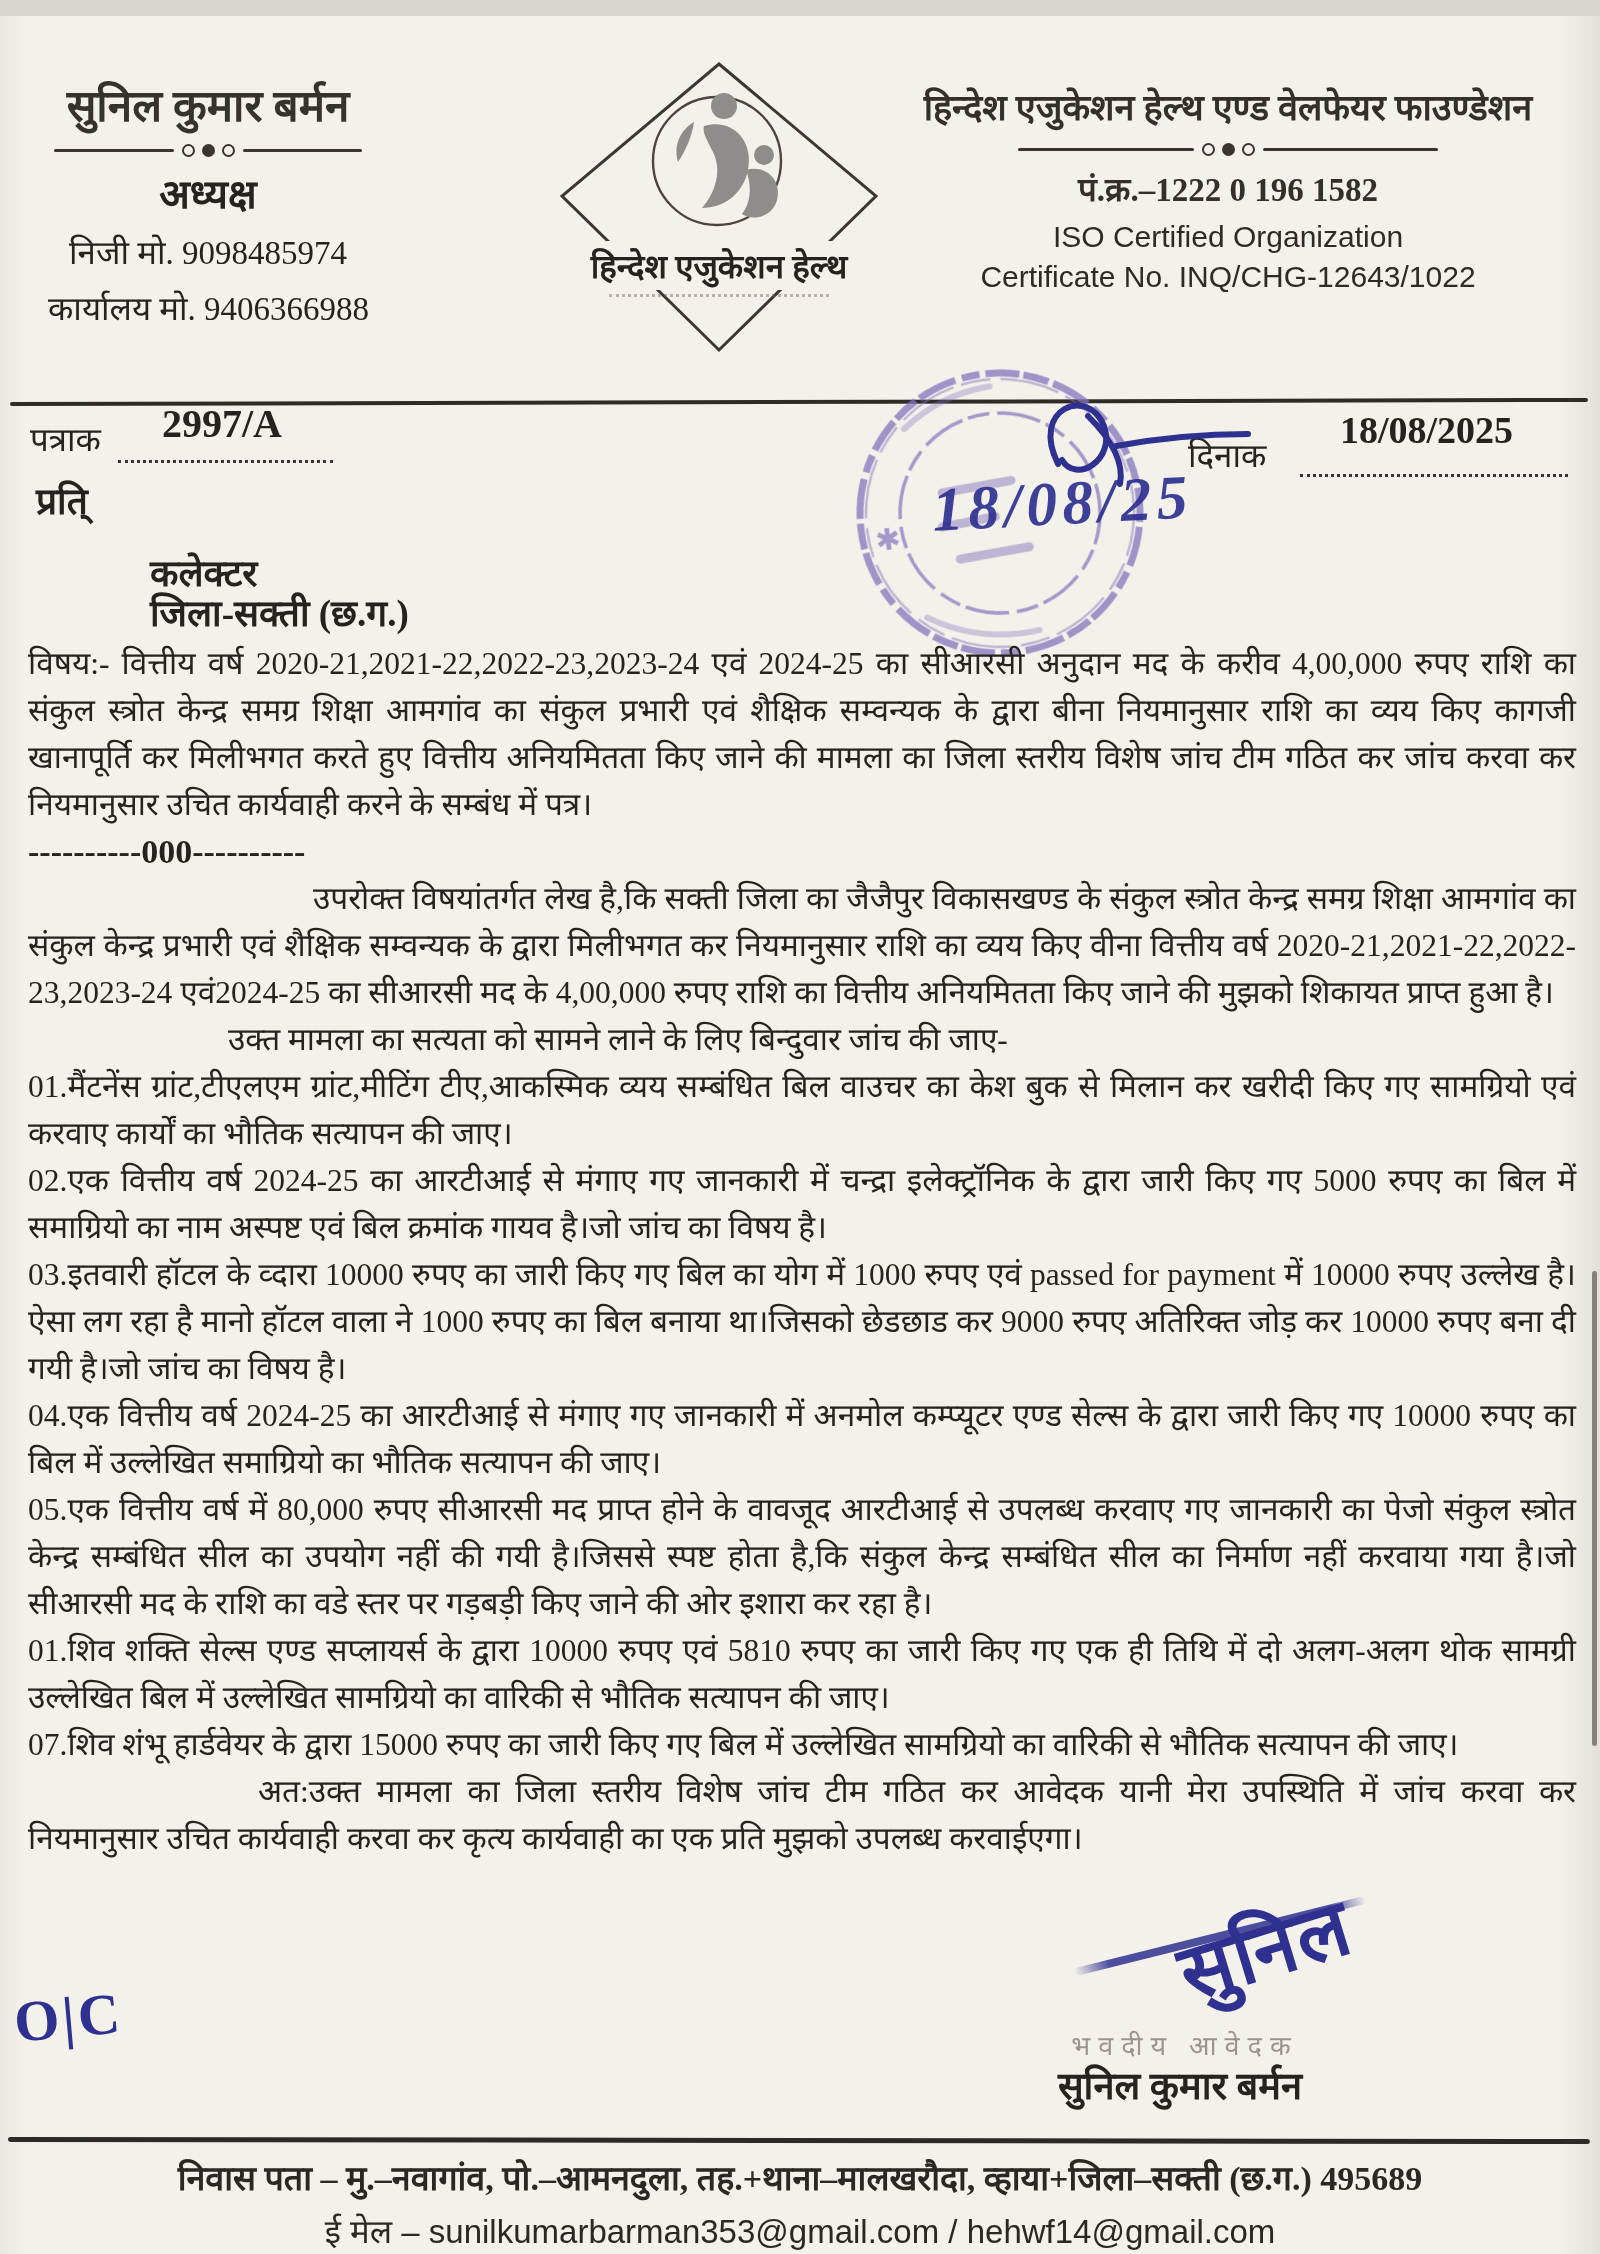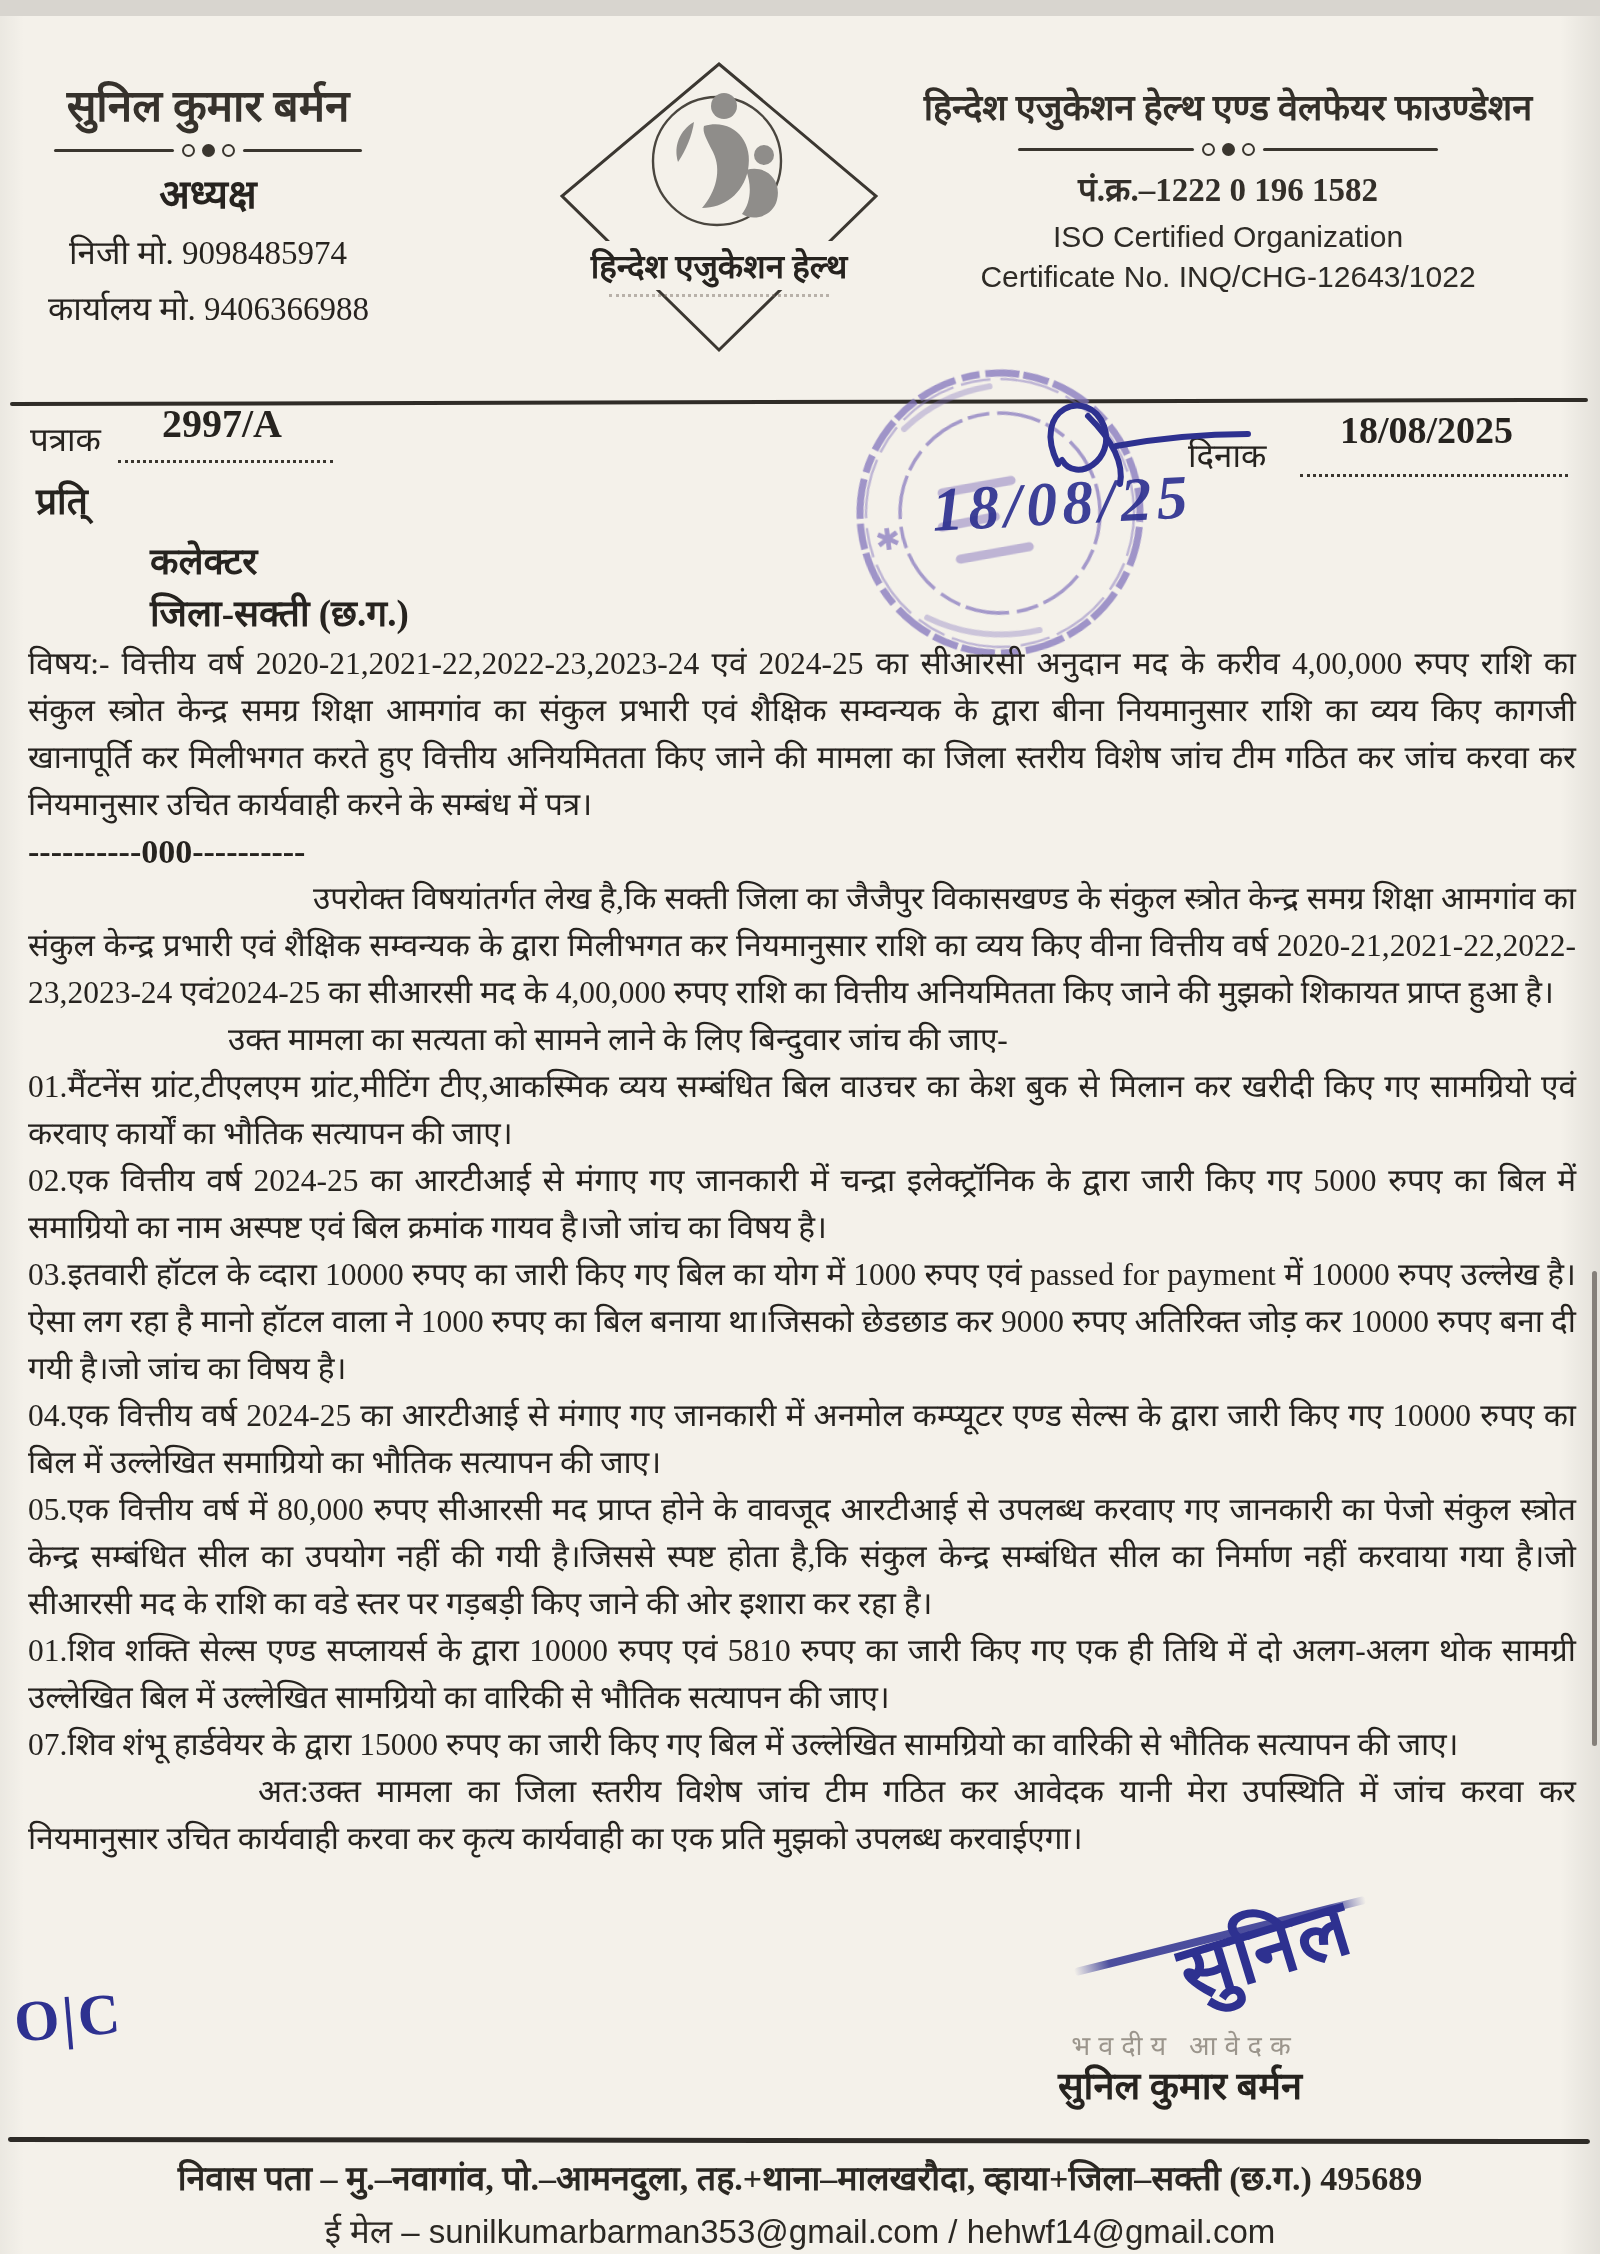--- a/index.html
+++ b/index.html
@@ -149,21 +149,21 @@
   <svg class="abs pen-scribble" viewBox="0 0 540 300">
     <g stroke="#2e3190" stroke-width="6" fill="none" stroke-linecap="round">
       <path d="M178 96 C150 40 208 18 224 58 C236 92 196 116 182 92"></path>
       <path d="M208 48 C232 72 244 96 240 116"></path>
       <path d="M236 78 C280 70 330 66 368 66"></path>
     </g>
   </svg>
   <div class="abs pen-date">18/08/25</div>
 
   <div class="abs to-label" style="left:36px;top:458px;">प्रति्</div>
-  <div class="abs rcpt" style="left:150px;top:518px;">कलेक्टर</div>
+  <div class="abs rcpt" style="left:150px;top:530px;">कलेक्टर</div>
   <div class="abs rcpt" style="left:150px;top:570px;">जिला-सक्ती (छ.ग.)</div>
 
   <div class="abs content">
     <p class="subject">विषय:- वित्तीय वर्ष 2020-21,2021-22,2022-23,2023-24 एवं 2024-25 का सीआरसी अनुदान मद के करीव 4,00,000 रुपए राशि का संकुल स्त्रोत केन्द्र समग्र शिक्षा आमगांव का संकुल प्रभारी एवं शैक्षिक सम्वन्यक के द्वारा बीना नियमानुसार राशि का व्यय किए कागजी खानापूर्ति कर मिलीभगत करते हुए वित्तीय अनियमितता किए जाने की मामला का जिला स्तरीय विशेष जांच टीम गठित कर जांच करवा कर नियमानुसार उचित कार्यवाही करने के सम्बंध में पत्र।</p>
     <p class="separator">----------000----------</p>
     <p class="para1">उपरोक्त विषयांतर्गत लेख है,कि सक्ती जिला का जैजैपुर विकासखण्ड के संकुल स्त्रोत केन्द्र समग्र शिक्षा आमगांव का संकुल केन्द्र प्रभारी एवं शैक्षिक सम्वन्यक के द्वारा मिलीभगत कर नियमानुसार राशि का व्यय किए वीना वित्तीय वर्ष 2020-21,2021-22,2022-23,2023-24 एवं2024-25 का सीआरसी मद के 4,00,000 रुपए राशि का वित्तीय अनियमितता किए जाने की मुझको शिकायत प्राप्त हुआ है।</p>
     <p class="para2">उक्त मामला का सत्यता को सामने लाने के लिए बिन्दुवार जांच की जाए-</p>
     <p class="point">01.मैंटनेंस ग्रांट,टीएलएम ग्रांट,मीटिंग टीए,आकस्मिक व्यय सम्बंधित बिल वाउचर का केश बुक से मिलान कर खरीदी किए गए सामग्रियो एवं करवाए कार्यों का भौतिक सत्यापन की जाए।</p>
     <p class="point">02.एक वित्तीय वर्ष 2024-25 का आरटीआई से मंगाए गए जानकारी में चन्द्रा इलेक्ट्रॉनिक के द्वारा जारी किए गए 5000 रुपए का बिल में समाग्रियो का नाम अस्पष्ट एवं बिल क्रमांक गायव है।जो जांच का विषय है।</p>
     <p class="point">03.इतवारी हॉटल के व्दारा 10000 रुपए का जारी किए गए बिल का योग में 1000 रुपए एवं passed for payment में 10000 रुपए उल्लेख है।ऐसा लग रहा है मानो हॉटल वाला ने 1000 रुपए का बिल बनाया था।जिसको छेडछाड कर 9000 रुपए अतिरिक्त जोड़ कर 10000 रुपए बना दी गयी है।जो जांच का विषय है।</p>

